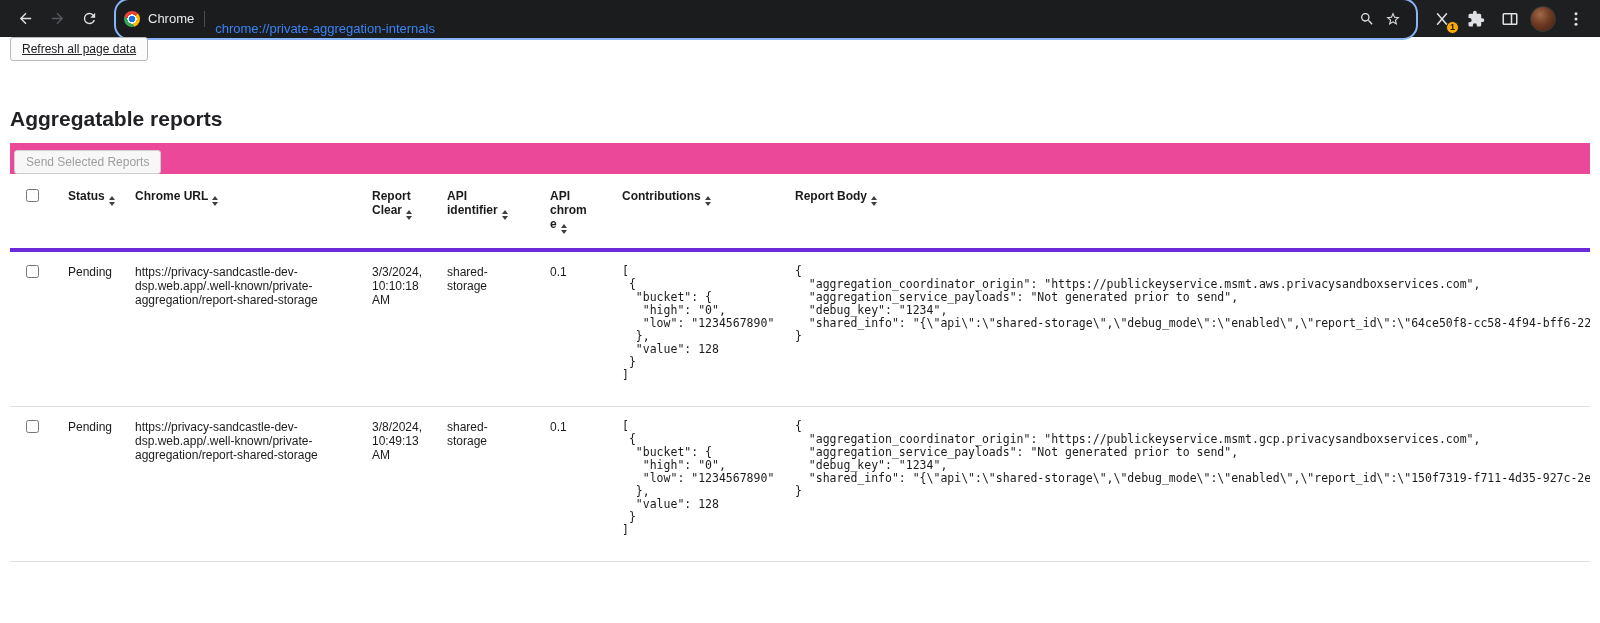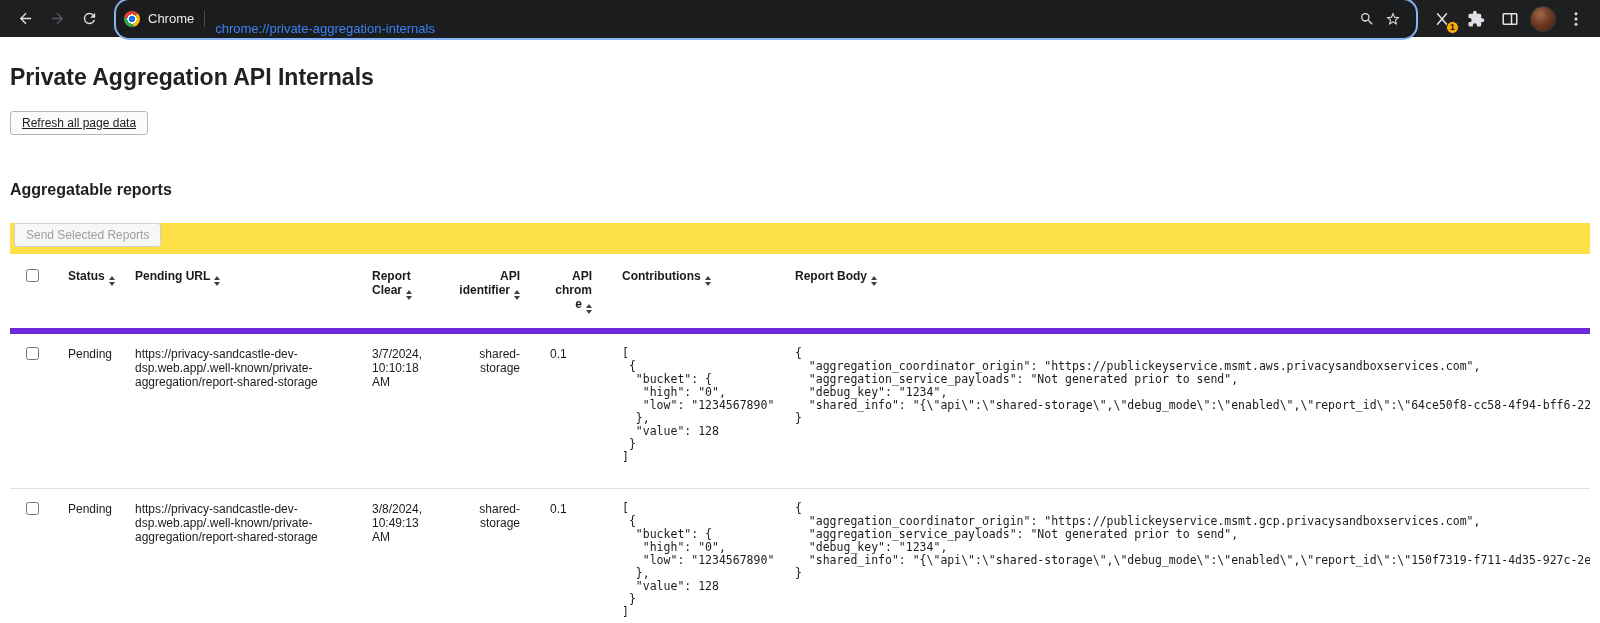--- a/index.html
+++ b/index.html
@@ -101,59 +101,59 @@
   button.webui-btn {
     font-family: "Liberation Sans", sans-serif;
     font-size: 12px; color: #202124;
     background: #fbfbfb;
     border: 1px solid #b8b8b8;
     border-radius: 3px;
     padding: 4px 11px;
     cursor: pointer;
   }
   h2.section-title {
-    font-size: 16px; font-weight: bold; color: #202124;
-    margin: 0 0 24px 0;
+    font-size: 21px; font-weight: bold; color: #202124;
+    margin: 0 0 12px 0;
   }
   .table-toolbar {
-    background: #fde047;
+    background: #ec4899;
     height: 31px;
-    display: flex; align-items: flex-start;
+    display: flex; align-items: flex-end;
     padding: 0 4px;
   }
   button.webui-btn.disabled {
     color: #9e9e9e;
     background: #f7f7f7;
     border: 1px solid #cfcfcf;
     cursor: default;
   }
 
   table.reports {
     width: 100%;
     border-collapse: collapse;
     table-layout: fixed;
   }
   th {
     text-align: left; vertical-align: top;
     font-size: 12px; font-weight: bold; color: #1b1b1b;
     padding: 15px 10px 14px 0;
-    border-bottom: 6px solid #6d28d9;
+    border-bottom: 4px solid #6d28d9;
     margin-left: 30px;
   }
   td {
     vertical-align: top;
     font-size: 12px; color: #1b1b1b;
     padding: 13px 10px 24px 0;
   }
   tbody tr { border-bottom: 1px solid #e2e2e2; }
   .cell-check { padding-left: 16px; padding-right: 0; }
   input[type="checkbox"] { width: 13px; height: 13px; margin: 0; }
   .cell-url { padding-right: 30px; overflow-wrap: break-word; word-break: break-word; }
   .cell-time { padding-right: 16px; }
-  .cell-apiid { padding-right: 30px; overflow-wrap: break-word; text-align: right; }
+  .cell-apiid { padding-right: 30px; overflow-wrap: break-word; }
   .cell-mono { overflow: hidden; }
   .cell-mono pre {
     margin: 0;
     font-family: "DejaVu Sans Mono", monospace;
     font-size: 11.5px;
     line-height: 13px;
     white-space: pre;
   }
   .sort-icon {
     display: inline-flex; flex-direction: column; gap: 2px;
@@ -230,21 +230,20 @@
       <svg viewBox="0 0 24 24">
           <circle cx="12" cy="5" r="2"></circle>
           <circle cx="12" cy="12" r="2"></circle>
           <circle cx="12" cy="19" r="2"></circle>
         </svg>
     </div>
   </div>
 </div>
 
 <div class="content">
-  <h1 class="page-title">Private Aggregation API Internals</h1>
 
   <div class="actions">
     <button class="webui-btn">Refresh all page data</button>
   </div>
 
   <h2 class="section-title">Aggregatable reports</h2>
 
   <div class="table-toolbar">
     <button class="webui-btn disabled" disabled="">Send Selected Reports</button>
   </div>
@@ -265,21 +264,21 @@
         <th class="cell-check">
           <input type="checkbox" style="">
         </th>
         <th>
           <span>Status</span><span class="sort-icon">
               <span class="up"></span>
               <span class="down"></span>
             </span>
         </th>
         <th>
-          <span>Pending URL</span><span class="sort-icon">
+          <span>Chrome URL</span><span class="sort-icon">
               <span class="up"></span>
               <span class="down"></span>
             </span>
         </th>
         <th class="cell-time">
           <span>Report Clear</span><span class="sort-icon">
               <span class="up"></span>
               <span class="down"></span>
             </span>
         </th>
@@ -309,21 +308,21 @@
         </th>
       </tr>
     </thead>
     <tbody>
       <tr>
         <td class="cell-check">
           <input type="checkbox" style="">
         </td>
         <td>Pending</td>
         <td class="cell-url">https://privacy-sandcastle-dev-dsp.web.app/.well-known/private-aggregation/report-shared-storage</td>
-        <td class="cell-time">3/7/2024, 10:10:18 AM</td>
+        <td class="cell-time">3/3/2024, 10:10:18 AM</td>
         <td class="cell-apiid">shared-storage</td>
         <td>0.1</td>
         <td class="cell-mono">
             <pre>[
  {
   "bucket": {
    "high": "0",
    "low": "1234567890"
   },
   "value": 128

